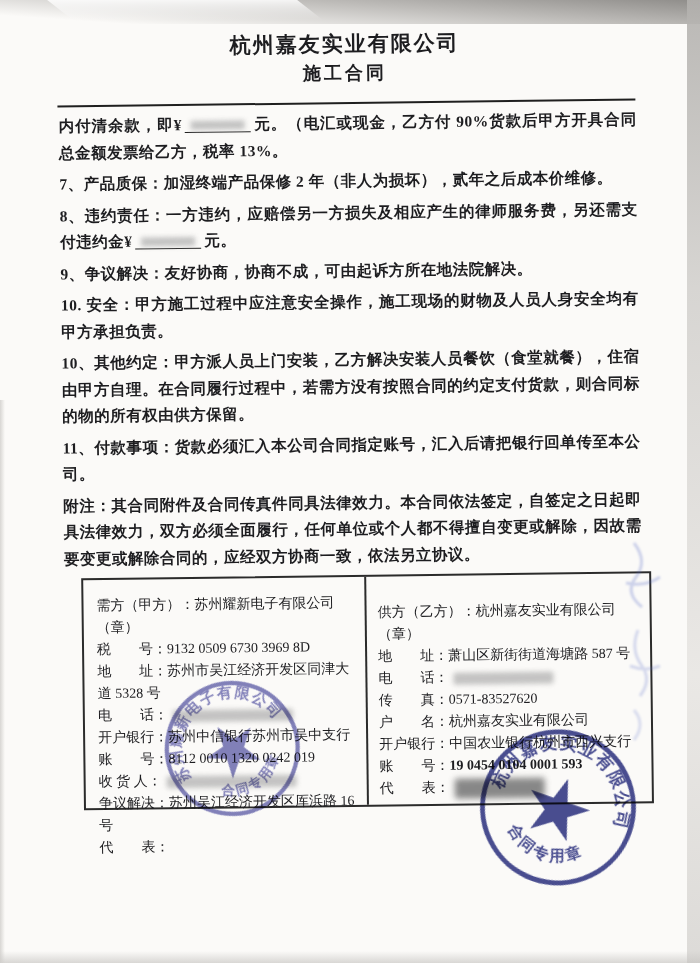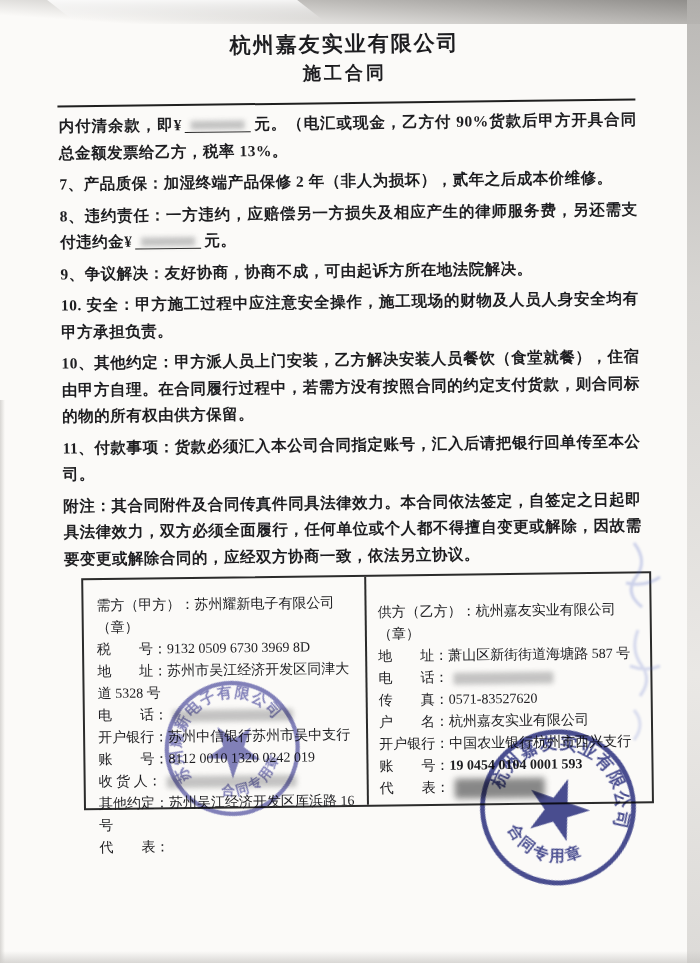--- a/index.html
+++ b/index.html
@@ -103,21 +103,21 @@
 
   <div class="infobox">
     <div class="cell cell-left">
       <div class="row"><span class="lbl">需方（甲方）：</span><span>苏州耀新电子有限公司（章）</span></div>
       <div class="row"><span class="lbl">税　　号：</span><span>9132 0509 6730 3969 8D</span></div>
       <div class="row"><span class="lbl">地　　址：</span><span>苏州市吴江经济开发区同津大道 5328 号</span></div>
       <div class="row"><span class="lbl">电　　话：</span><span class="redact phone-l"></span></div>
       <div class="row"><span class="lbl">开户银行：</span><span>苏州中信银行苏州市吴中支行</span></div>
       <div class="row"><span class="lbl">账　　号：</span><span>8112 0010 1320 0242 019</span></div>
       <div class="row"><span class="lbl">收 货 人：</span><span class="redact consignee"></span></div>
-      <div class="row"><span class="lbl">其他约定：</span><span>苏州吴江经济开发区厍浜路 16 号</span></div>
+      <div class="row"><span class="lbl">争议解决：</span><span>苏州吴江经济开发区厍浜路 16 号</span></div>
       <div class="row"><span class="lbl">代　　表：</span></div>
     </div>
     <div class="cell cell-right">
       <div class="row"><span class="lbl">供方（乙方）：</span><span>杭州嘉友实业有限公司　（章）</span></div>
       <div class="row"><span class="lbl">地　　址：</span><span>萧山区新街街道海塘路 587 号</span></div>
       <div class="row"><span class="lbl">电　　话：</span><span class="redact phone-r"></span></div>
       <div class="row"><span class="lbl">传　　真：</span><span>0571-83527620</span></div>
       <div class="row"><span class="lbl">户　　名：</span><span>杭州嘉友实业有限公司</span></div>
       <div class="row"><span class="lbl">开户银行：</span><span>中国农业银行杭州市西兴支行</span></div>
       <div class="row"><span class="lbl">账　　号：</span><span class="val-bold">19 0454 0104 0001 593</span></div>

